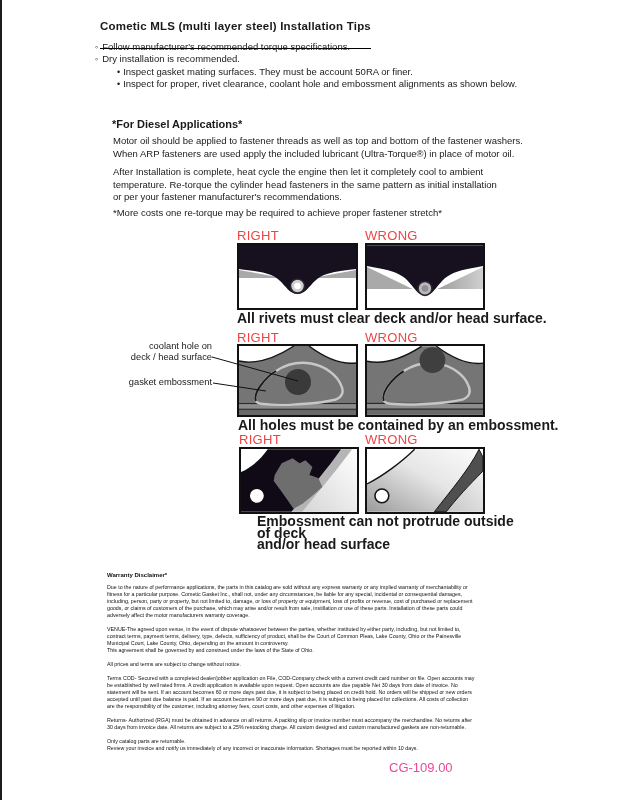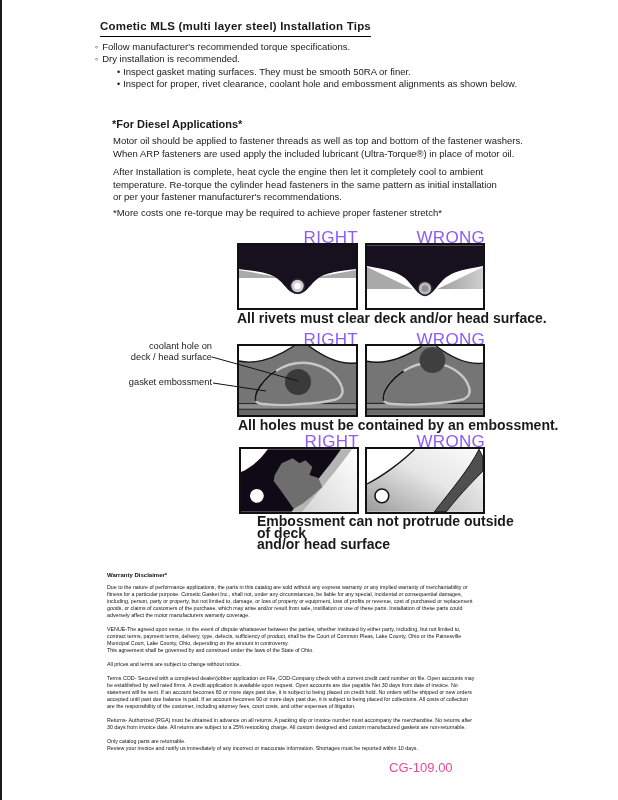--- a/index.html
+++ b/index.html
@@ -7,36 +7,36 @@
   .page {
     position:relative; width:618px; height:800px; margin:0 auto;
     background:#ffffff; overflow:hidden;
     font-family:"Liberation Sans", sans-serif; color:#1a1a1a;
   }
   .edge-line { position:absolute; left:0; top:0; width:2px; height:800px; background:#1c1c1c; }
 
   .doc-title {
     position:absolute; left:100px; top:20px;
     font-size:11.5px; font-weight:700; letter-spacing:.2px;
-    border-bottom:1.5px solid #000; padding-bottom:4px; display:inline-block;
+    border-bottom:1.5px solid #000; padding-bottom:16px; display:inline-block;
   }
 
   .tip-list { position:absolute; left:95px; top:41px; list-style:none; width:440px; }
   .tip-list li { font-size:9.5px; line-height:12.4px; white-space:nowrap; }
   .tip-list li.lvl1::before { content:"◦"; margin-right:4px; font-size:9px; }
   .tip-list li.lvl2 { margin-left:22px; }
   .tip-list li.lvl2::before { content:"•"; margin-right:3px; font-size:9px; }
 
   .sec-heading { position:absolute; left:112px; top:118px; font-size:11px; font-weight:700; }
   .body-para { position:absolute; left:113px; width:410px; font-size:9.5px; line-height:12.6px; white-space:pre-line; }
   .p-oil { top:135px; }
   .p-heat { top:166px; }
   .p-retorque { top:207px; }
 
-  .fig-label { position:absolute; width:121px; text-align:right; font-size:17px; color:#8b5cf6; letter-spacing:.3px; }
+  .fig-label { position:absolute; width:121px; text-align:left; font-size:13px; color:#ef4444; letter-spacing:.3px; }
   .fig-box { position:absolute; width:121px; height:67px; border:2px solid #111; background:#fff; }
   .fig-box svg { display:block; }
   .fig-box.tall { height:73px; }
   .fig-caption { position:absolute; font-size:14px; font-weight:700; white-space:pre-line; line-height:11.5px; }
 
   .callout { position:absolute; left:100px; width:112px; text-align:right; font-size:9.3px; line-height:11px; white-space:pre-line; }
   .callout-lines { position:absolute; left:205px; top:345px; }
 
   .disclaimer { position:absolute; left:107px; top:572px; width:418px; color:#111; }
   .disclaimer h3 { font-size:6px; font-weight:700; margin-bottom:6px; }
@@ -48,21 +48,21 @@
 <body>
 
 <div class="page">
   <div class="edge-line"></div>
 
   <h1 class="doc-title">Cometic MLS (multi layer steel) Installation Tips</h1>
 
   <ul class="tip-list">
     <li class="lvl1">Follow manufacturer's recommended torque specifications.</li>
     <li class="lvl1">Dry installation is recommended.</li>
-    <li class="lvl2">Inspect gasket mating surfaces.  They must be smooth 50RA or finer.</li>
+    <li class="lvl2">Inspect gasket mating surfaces.  They must be account 50RA or finer.</li>
     <li class="lvl2">Inspect for proper, rivet clearance, coolant hole and embossment alignments as shown below.</li>
   </ul>
 
   <h2 class="sec-heading">*For Diesel Applications*</h2>
   <p class="body-para p-heat">After Installation is complete, heat cycle the engine then let it completely cool to ambient
 temperature. Re-torque the cylinder head fasteners in the same pattern as initial installation
 or per your fastener manufacturer's recommendations.</p>
   <p class="body-para p-oil">Motor oil should be applied to fastener threads as well as top and bottom of the fastener washers.
 When ARP fasteners are used apply the included lubricant (Ultra-Torque®) in place of motor oil.</p>
   <p class="body-para p-retorque">*More costs one re-torque may be required to achieve proper fastener stretch*</p>

